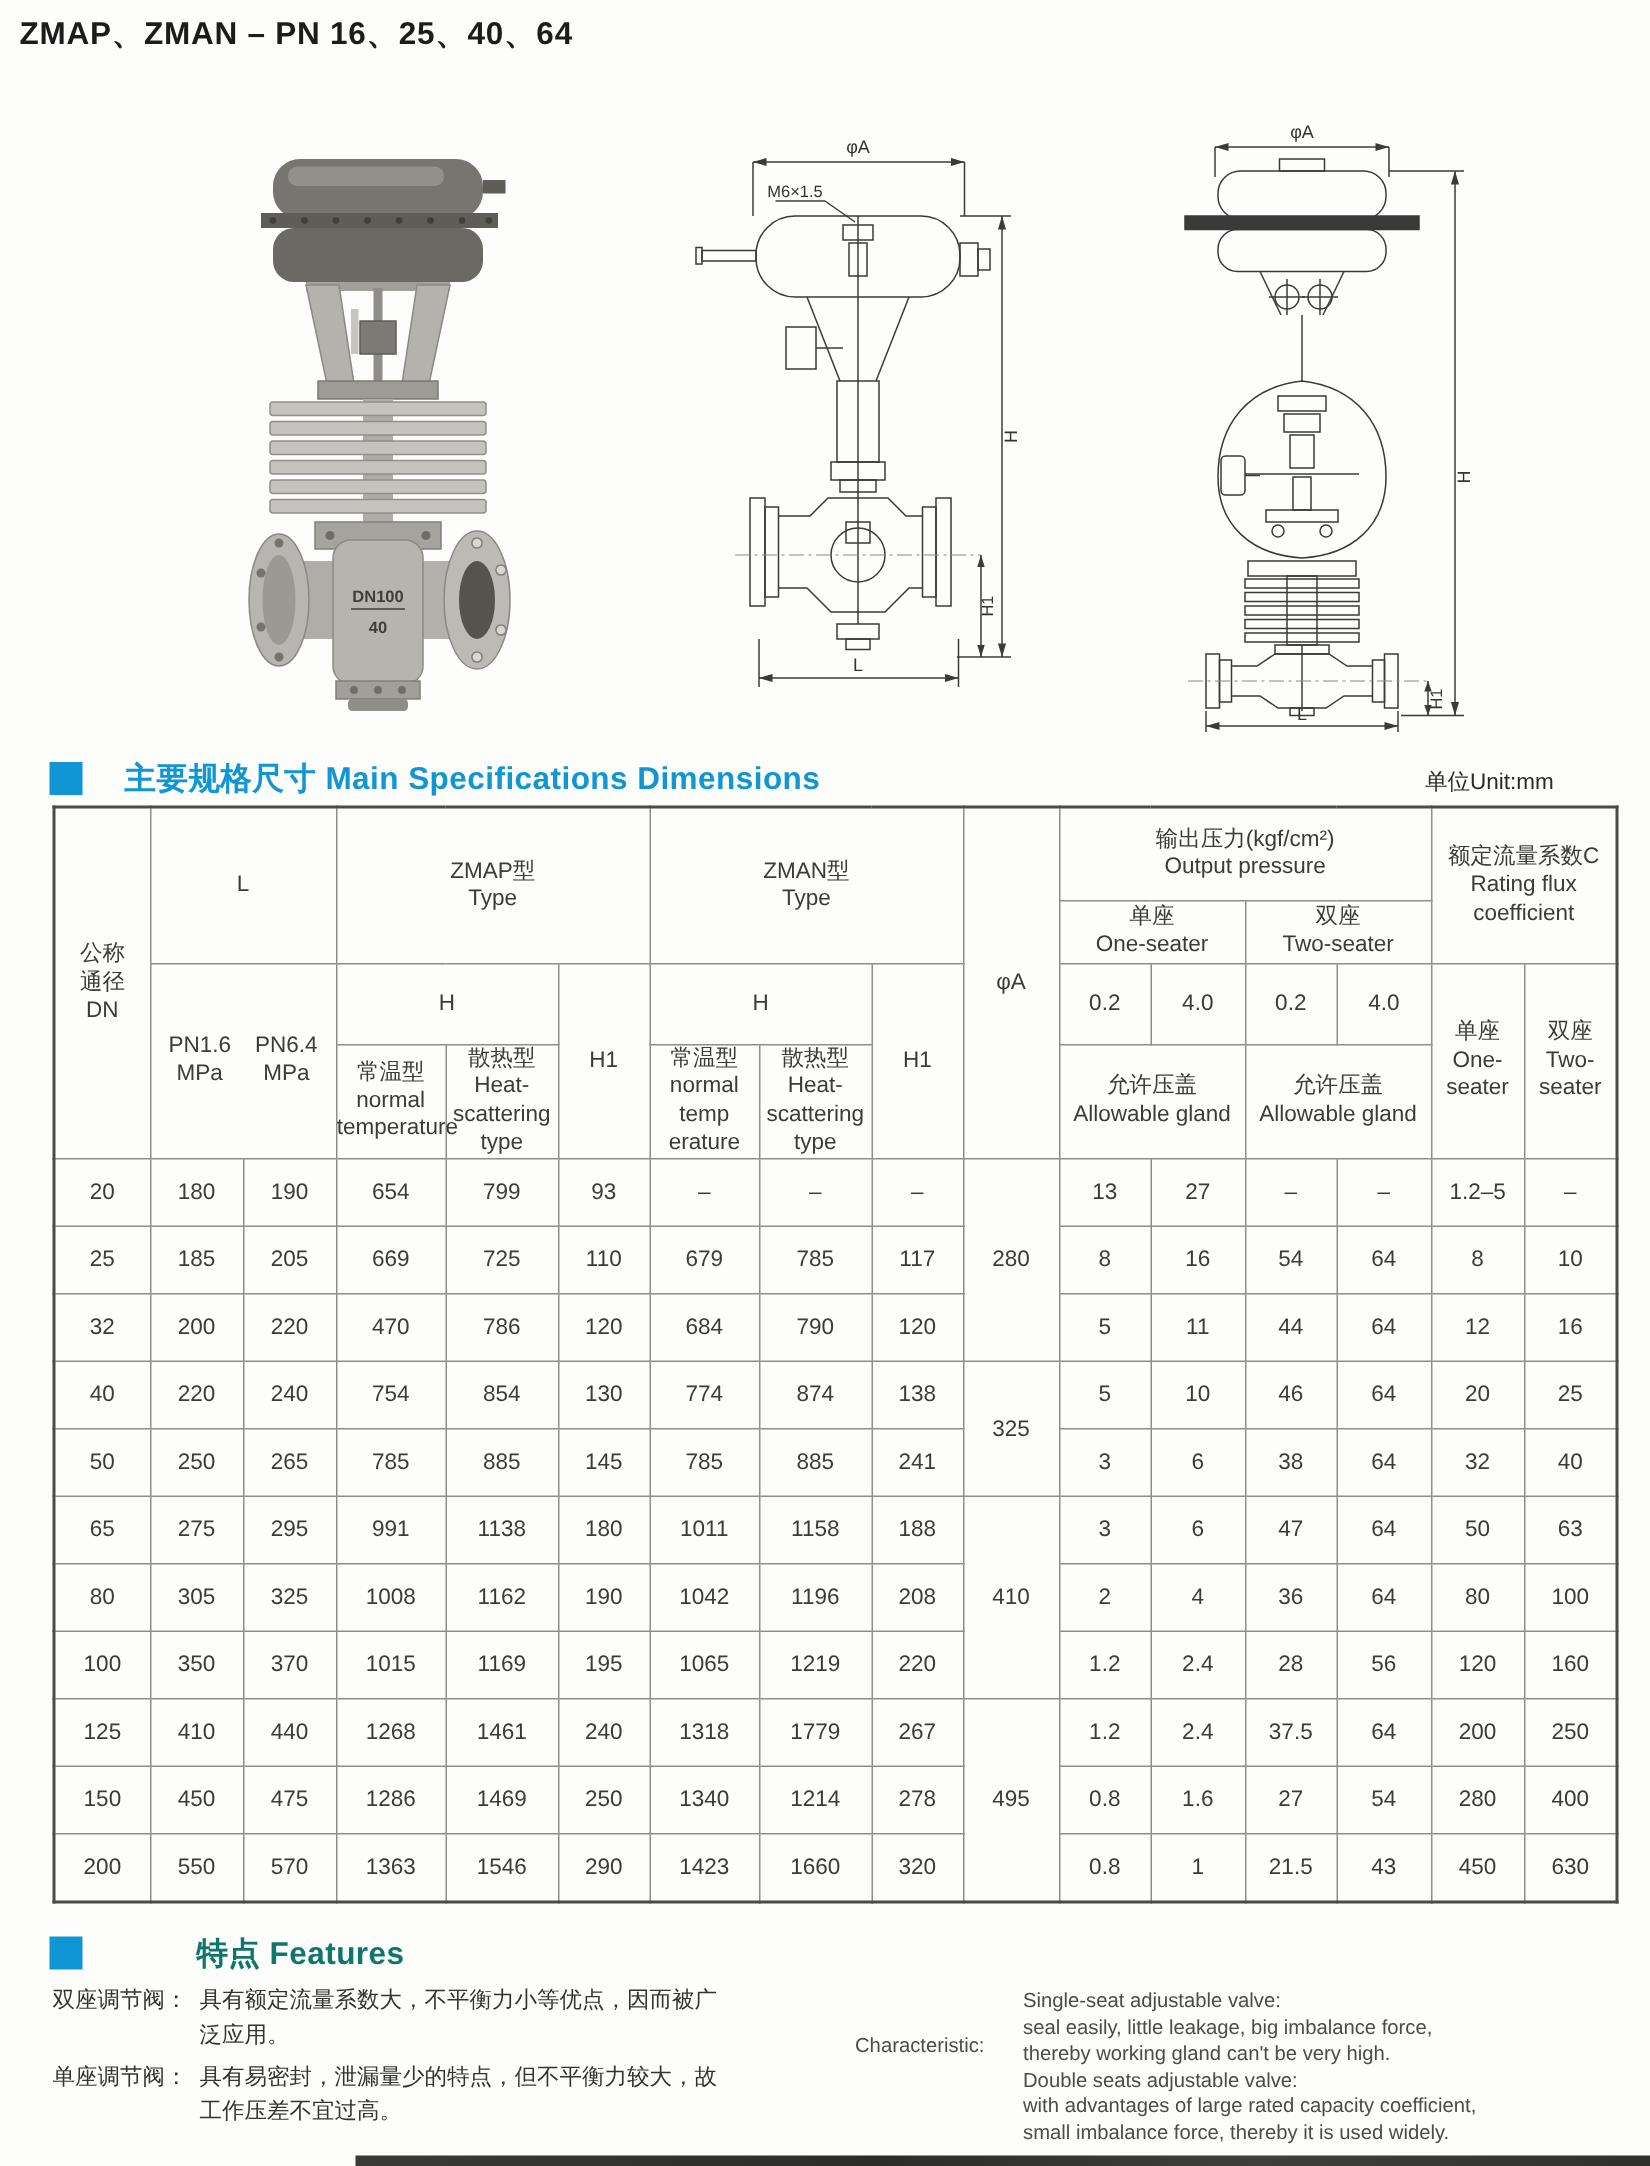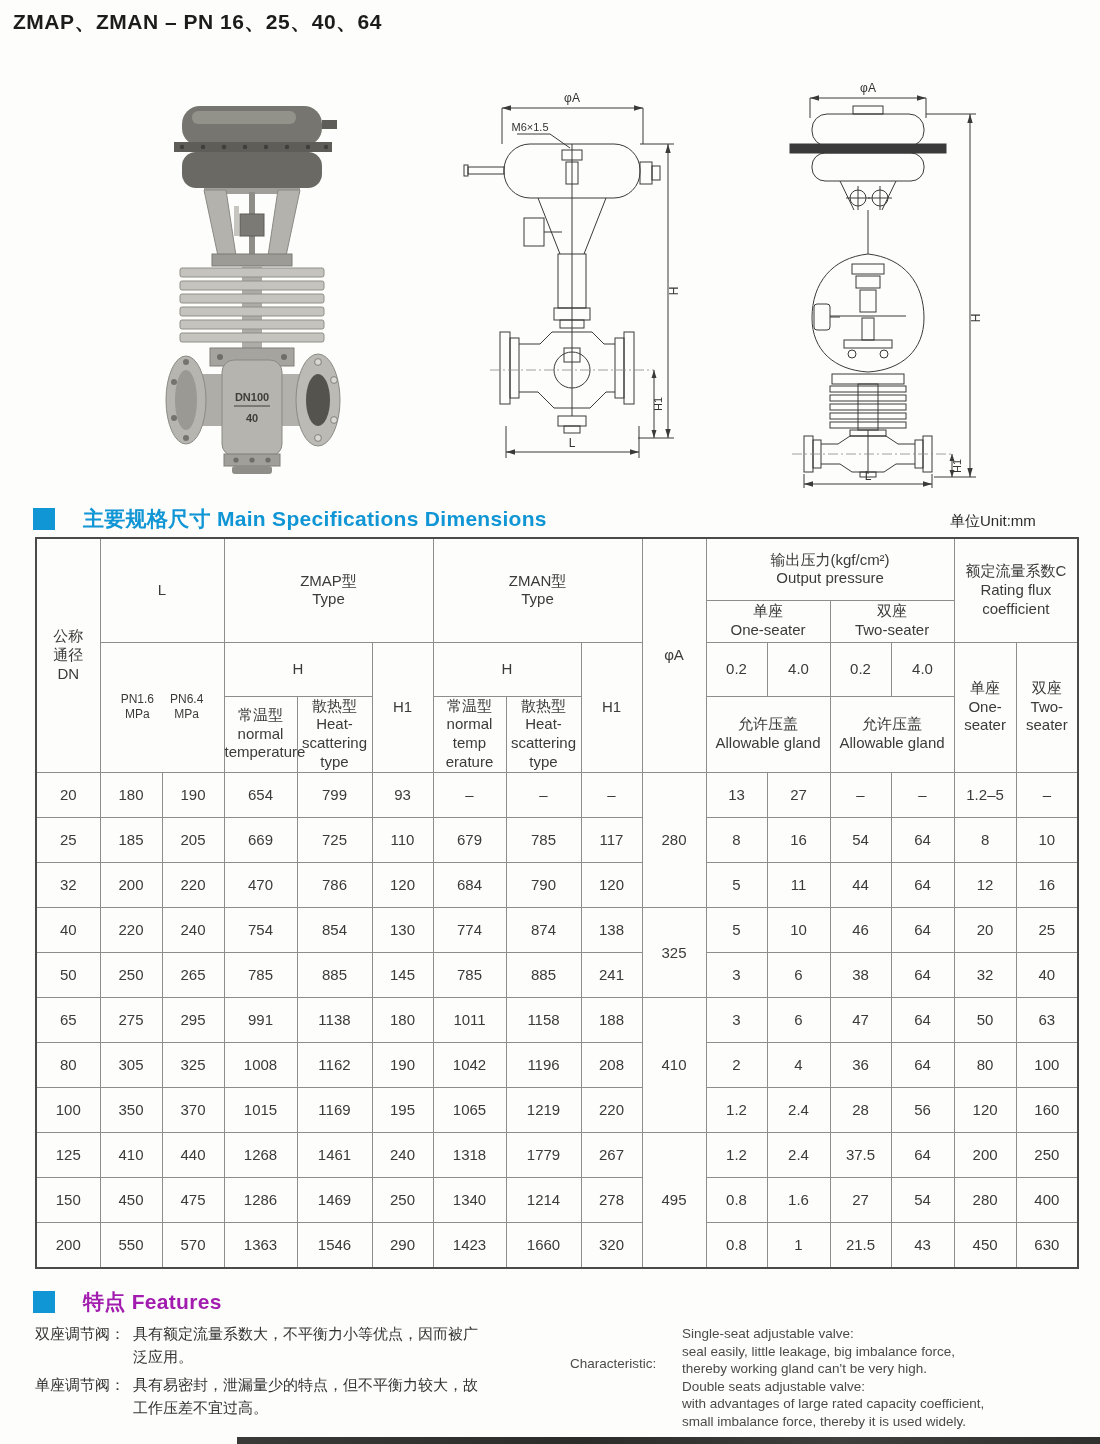--- a/index.html
+++ b/index.html
@@ -20,21 +20,21 @@
   .spec-table thead th{font-size:15px;line-height:1.25;}
   .spec-table tbody td{height:44px;font-size:15px;}
   .spec-table thead tr:nth-child(1){height:62px;}
   .spec-table thead tr:nth-child(2){height:42px;}
   .spec-table thead tr:nth-child(3){height:54px;}
   .spec-table thead tr:nth-child(4){height:60px;}
   .pre{white-space:pre-line;}
   .sm{font-size:13px;}
   .tiny{font-size:10px;line-height:1.2;}
   .lgrp{font-size:17px;}
-  .pn-wrap{display:flex;justify-content:center;gap:16px;font-size:12px;white-space:pre-line;}
+  .pn-wrap{display:flex;justify-content:center;gap:16px;font-size:15px;white-space:pre-line;}
 
   .features-block{position:absolute;left:35px;top:1322px;width:530px;font-size:15px;
                   line-height:1.55;color:#333;}
   .feat-item{display:flex;margin-bottom:4px;}
   .feat-label{flex:0 0 98px;}
   .feat-text{white-space:pre-line;text-align:left;}
   .features-en{position:absolute;left:570px;top:1325px;width:520px;font-size:13.5px;
                line-height:1.3;color:#4b4b4b;display:flex;}
   .feat-en-label{flex:0 0 112px;margin-top:30px;}
   .feat-en-text{white-space:pre-line;}
@@ -554,21 +554,21 @@
           <td>21.5</td>
           <td>43</td>
           <td>450</td>
           <td>630</td>
         </tr>
       </tbody>
   </table>
 
   <div class="section-header" style="left:33px;top:1288px;">
     <div class="section-square" style="background: rgb(16, 149, 213);"></div>
-    <div class="section-title feat-title" style="color: #a21caf;">特点  Features</div>
+    <div class="section-title feat-title" style="color: #0f766e; margin-left: 48px;">特点  Features</div>
   </div>
 
   <div class="features-block">
     <div class="feat-item">
       <span class="feat-label">双座调节阀：</span>
       <span class="feat-text">具有额定流量系数大，不平衡力小等优点，因而被广
 泛应用。</span>
     </div>
     <div class="feat-item">
       <span class="feat-label">单座调节阀：</span>

